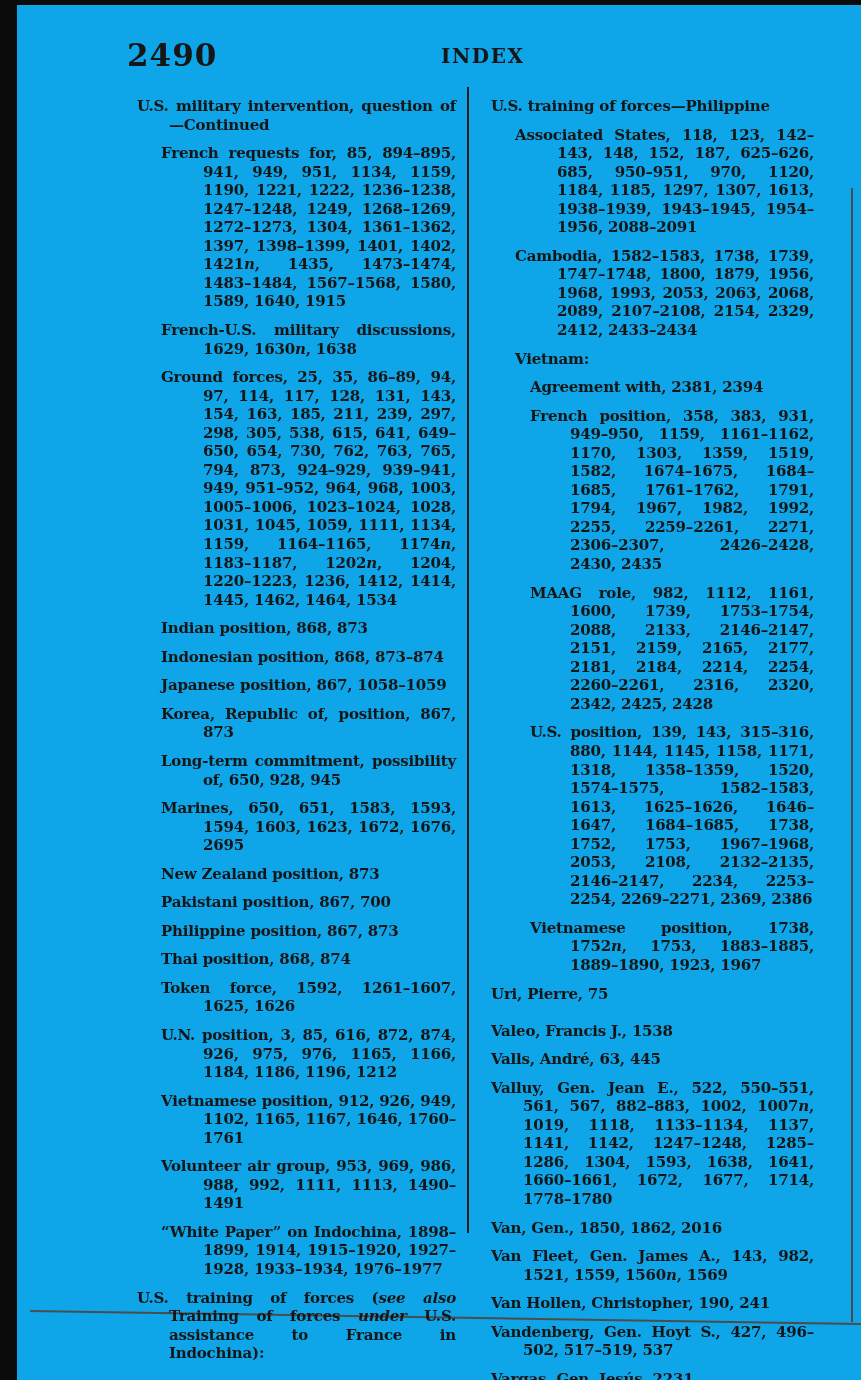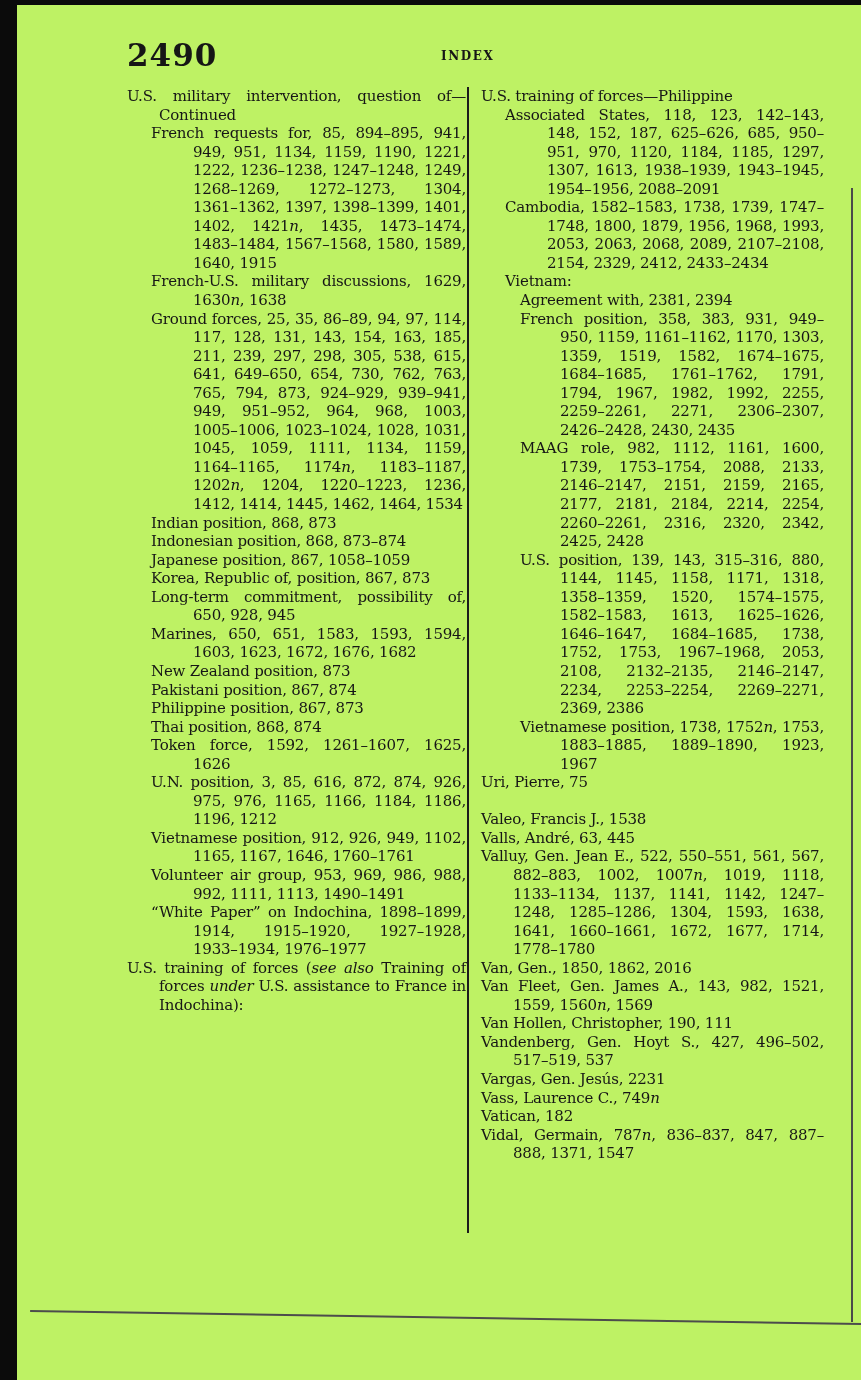--- a/index.html
+++ b/index.html
@@ -1,48 +1,48 @@
 <!DOCTYPE html>
 <html><head>
 <meta charset="utf-8">
 <style>
   html,body{margin:0;padding:0;background:#d9d9d6;}
   .page{
     position:relative;
     width:861px;height:1380px;
     margin:0 auto;
-    background:#bef264;
+    background:#0ea5e9;
     overflow:hidden;
     font-family:"DejaVu Serif", serif;
     color:#161616;
   }
   
   .scan-edge-left{position:absolute;left:0;top:0;width:17px;height:1380px;background:#0b0b0b;}
   .scan-edge-top{position:absolute;left:0;top:0;width:861px;height:5px;background:#0b0b0b;}
   .scan-bottom-line{position:absolute;left:30px;top:1323px;width:831px;height:2px;background:#4c4c4c;transform:rotate(0.9deg);transform-origin:100% 50%;}
   .scan-right-line{position:absolute;left:851px;top:188px;width:2px;height:1134px;background:#4a4a4a;}
   
   .hdr-num{
     position:absolute;left:127px;top:38px;
     font-size:31px;font-weight:700;letter-spacing:1px;line-height:34px;
   }
   .hdr-title{
     position:absolute;left:441px;top:47px;
-    font-size:12px;font-weight:700;letter-spacing:1.6px;line-height:18px;
+    font-size:20px;font-weight:700;letter-spacing:1.6px;line-height:18px;
   }
   
   .col{position:absolute;top:87px;}
   .col-left{left:127px;width:339px;}
   .col-right{left:481px;width:343px;}
   .col-divider{position:absolute;left:467px;top:87px;width:2px;height:1146px;background:#1c1c1c;}
   .entry{
-    margin:0;
+    margin:10px;
     font-size:15px;
     line-height:18.55px;
-    font-weight:400;
+    font-weight:700;
     letter-spacing:-0.2px;
     text-align:justify;
   }
   .entry i{font-style:italic;}
   .lvl0{padding-left:32px;text-indent:-32px;}
   .lvl1{padding-left:66px;text-indent:-42px;}
   .lvl2{padding-left:79px;text-indent:-40px;}
   .sect-gap{margin-top:18.55px;}
 </style>
 </head>
@@ -61,23 +61,23 @@
   <div class="col col-left" id="col-left">
       <p class="entry lvl0">U.S. military intervention, question of—Continued</p>
       <p class="entry lvl1">French requests for, 85, 894–895, 941, 949, 951, 1134, 1159, 1190, 1221, 1222, 1236–1238, 1247–1248, 1249, 1268–1269, 1272–1273, 1304, 1361–1362, 1397, 1398–1399, 1401, 1402, 1421<i>n</i>, 1435, 1473–1474, 1483–1484, 1567–1568, 1580, 1589, 1640, 1915</p>
       <p class="entry lvl1">French-U.S. military discussions, 1629, 1630<i>n</i>, 1638</p>
       <p class="entry lvl1">Ground forces, 25, 35, 86–89, 94, 97, 114, 117, 128, 131, 143, 154, 163, 185, 211, 239, 297, 298, 305, 538, 615, 641, 649–650, 654, 730, 762, 763, 765, 794, 873, 924–929, 939–941, 949, 951–952, 964, 968, 1003, 1005–1006, 1023–1024, 1028, 1031, 1045, 1059, 1111, 1134, 1159, 1164–1165, 1174<i>n</i>, 1183–1187, 1202<i>n</i>, 1204, 1220–1223, 1236, 1412, 1414, 1445, 1462, 1464, 1534</p>
       <p class="entry lvl1">Indian position, 868, 873</p>
       <p class="entry lvl1">Indonesian position, 868, 873–874</p>
       <p class="entry lvl1">Japanese position, 867, 1058–1059</p>
       <p class="entry lvl1">Korea, Republic of, position, 867, 873</p>
       <p class="entry lvl1">Long-term commitment, possibility of, 650, 928, 945</p>
-      <p class="entry lvl1">Marines, 650, 651, 1583, 1593, 1594, 1603, 1623, 1672, 1676, 1682</p>
+      <p class="entry lvl1">Marines, 650, 651, 1583, 1593, 1594, 1603, 1623, 1672, 1676, 2695</p>
       <p class="entry lvl1">New Zealand position, 873</p>
-      <p class="entry lvl1">Pakistani position, 867, 874</p>
+      <p class="entry lvl1">Pakistani position, 867, 700</p>
       <p class="entry lvl1">Philippine position, 867, 873</p>
       <p class="entry lvl1">Thai position, 868, 874</p>
       <p class="entry lvl1">Token force, 1592, 1261–1607, 1625, 1626</p>
       <p class="entry lvl1">U.N. position, 3, 85, 616, 872, 874, 926, 975, 976, 1165, 1166, 1184, 1186, 1196, 1212</p>
       <p class="entry lvl1">Vietnamese position, 912, 926, 949, 1102, 1165, 1167, 1646, 1760–1761</p>
       <p class="entry lvl1">Volunteer air group, 953, 969, 986, 988, 992, 1111, 1113, 1490–1491</p>
       <p class="entry lvl1">“White Paper” on Indochina, 1898–1899, 1914, 1915–1920, 1927–1928, 1933–1934, 1976–1977</p>
       <p class="entry lvl0">U.S. training of forces (<i>see also</i> Training of forces <i>under</i> U.S. assistance to France in Indochina):</p>
     </div>
   <div class="col col-right" id="col-right">
@@ -89,20 +89,20 @@
       <p class="entry lvl2">French position, 358, 383, 931, 949–950, 1159, 1161–1162, 1170, 1303, 1359, 1519, 1582, 1674–1675, 1684–1685, 1761–1762, 1791, 1794, 1967, 1982, 1992, 2255, 2259–2261, 2271, 2306–2307, 2426–2428, 2430, 2435</p>
       <p class="entry lvl2">MAAG role, 982, 1112, 1161, 1600, 1739, 1753–1754, 2088, 2133, 2146–2147, 2151, 2159, 2165, 2177, 2181, 2184, 2214, 2254, 2260–2261, 2316, 2320, 2342, 2425, 2428</p>
       <p class="entry lvl2">U.S. position, 139, 143, 315–316, 880, 1144, 1145, 1158, 1171, 1318, 1358–1359, 1520, 1574–1575, 1582–1583, 1613, 1625–1626, 1646–1647, 1684–1685, 1738, 1752, 1753, 1967–1968, 2053, 2108, 2132–2135, 2146–2147, 2234, 2253–2254, 2269–2271, 2369, 2386</p>
       <p class="entry lvl2">Vietnamese position, 1738, 1752<i>n</i>, 1753, 1883–1885, 1889–1890, 1923, 1967</p>
       <p class="entry lvl0">Uri, Pierre, 75</p>
       <p class="entry lvl0 sect-gap">Valeo, Francis J., 1538</p>
       <p class="entry lvl0">Valls, André, 63, 445</p>
       <p class="entry lvl0">Valluy, Gen. Jean E., 522, 550–551, 561, 567, 882–883, 1002, 1007<i>n</i>, 1019, 1118, 1133–1134, 1137, 1141, 1142, 1247–1248, 1285–1286, 1304, 1593, 1638, 1641, 1660–1661, 1672, 1677, 1714, 1778–1780</p>
       <p class="entry lvl0">Van, Gen., 1850, 1862, 2016</p>
       <p class="entry lvl0">Van Fleet, Gen. James A., 143, 982, 1521, 1559, 1560<i>n</i>, 1569</p>
-      <p class="entry lvl0">Van Hollen, Christopher, 190, 111</p>
+      <p class="entry lvl0">Van Hollen, Christopher, 190, 241</p>
       <p class="entry lvl0">Vandenberg, Gen. Hoyt S., 427, 496–502, 517–519, 537</p>
       <p class="entry lvl0">Vargas, Gen. Jesús, 2231</p>
       <p class="entry lvl0">Vass, Laurence C., 749<i>n</i></p>
       <p class="entry lvl0">Vatican, 182</p>
       <p class="entry lvl0">Vidal, Germain, 787<i>n</i>, 836–837, 847, 887–888, 1371, 1547</p>
     </div>
 </div>
 
 </body></html>

